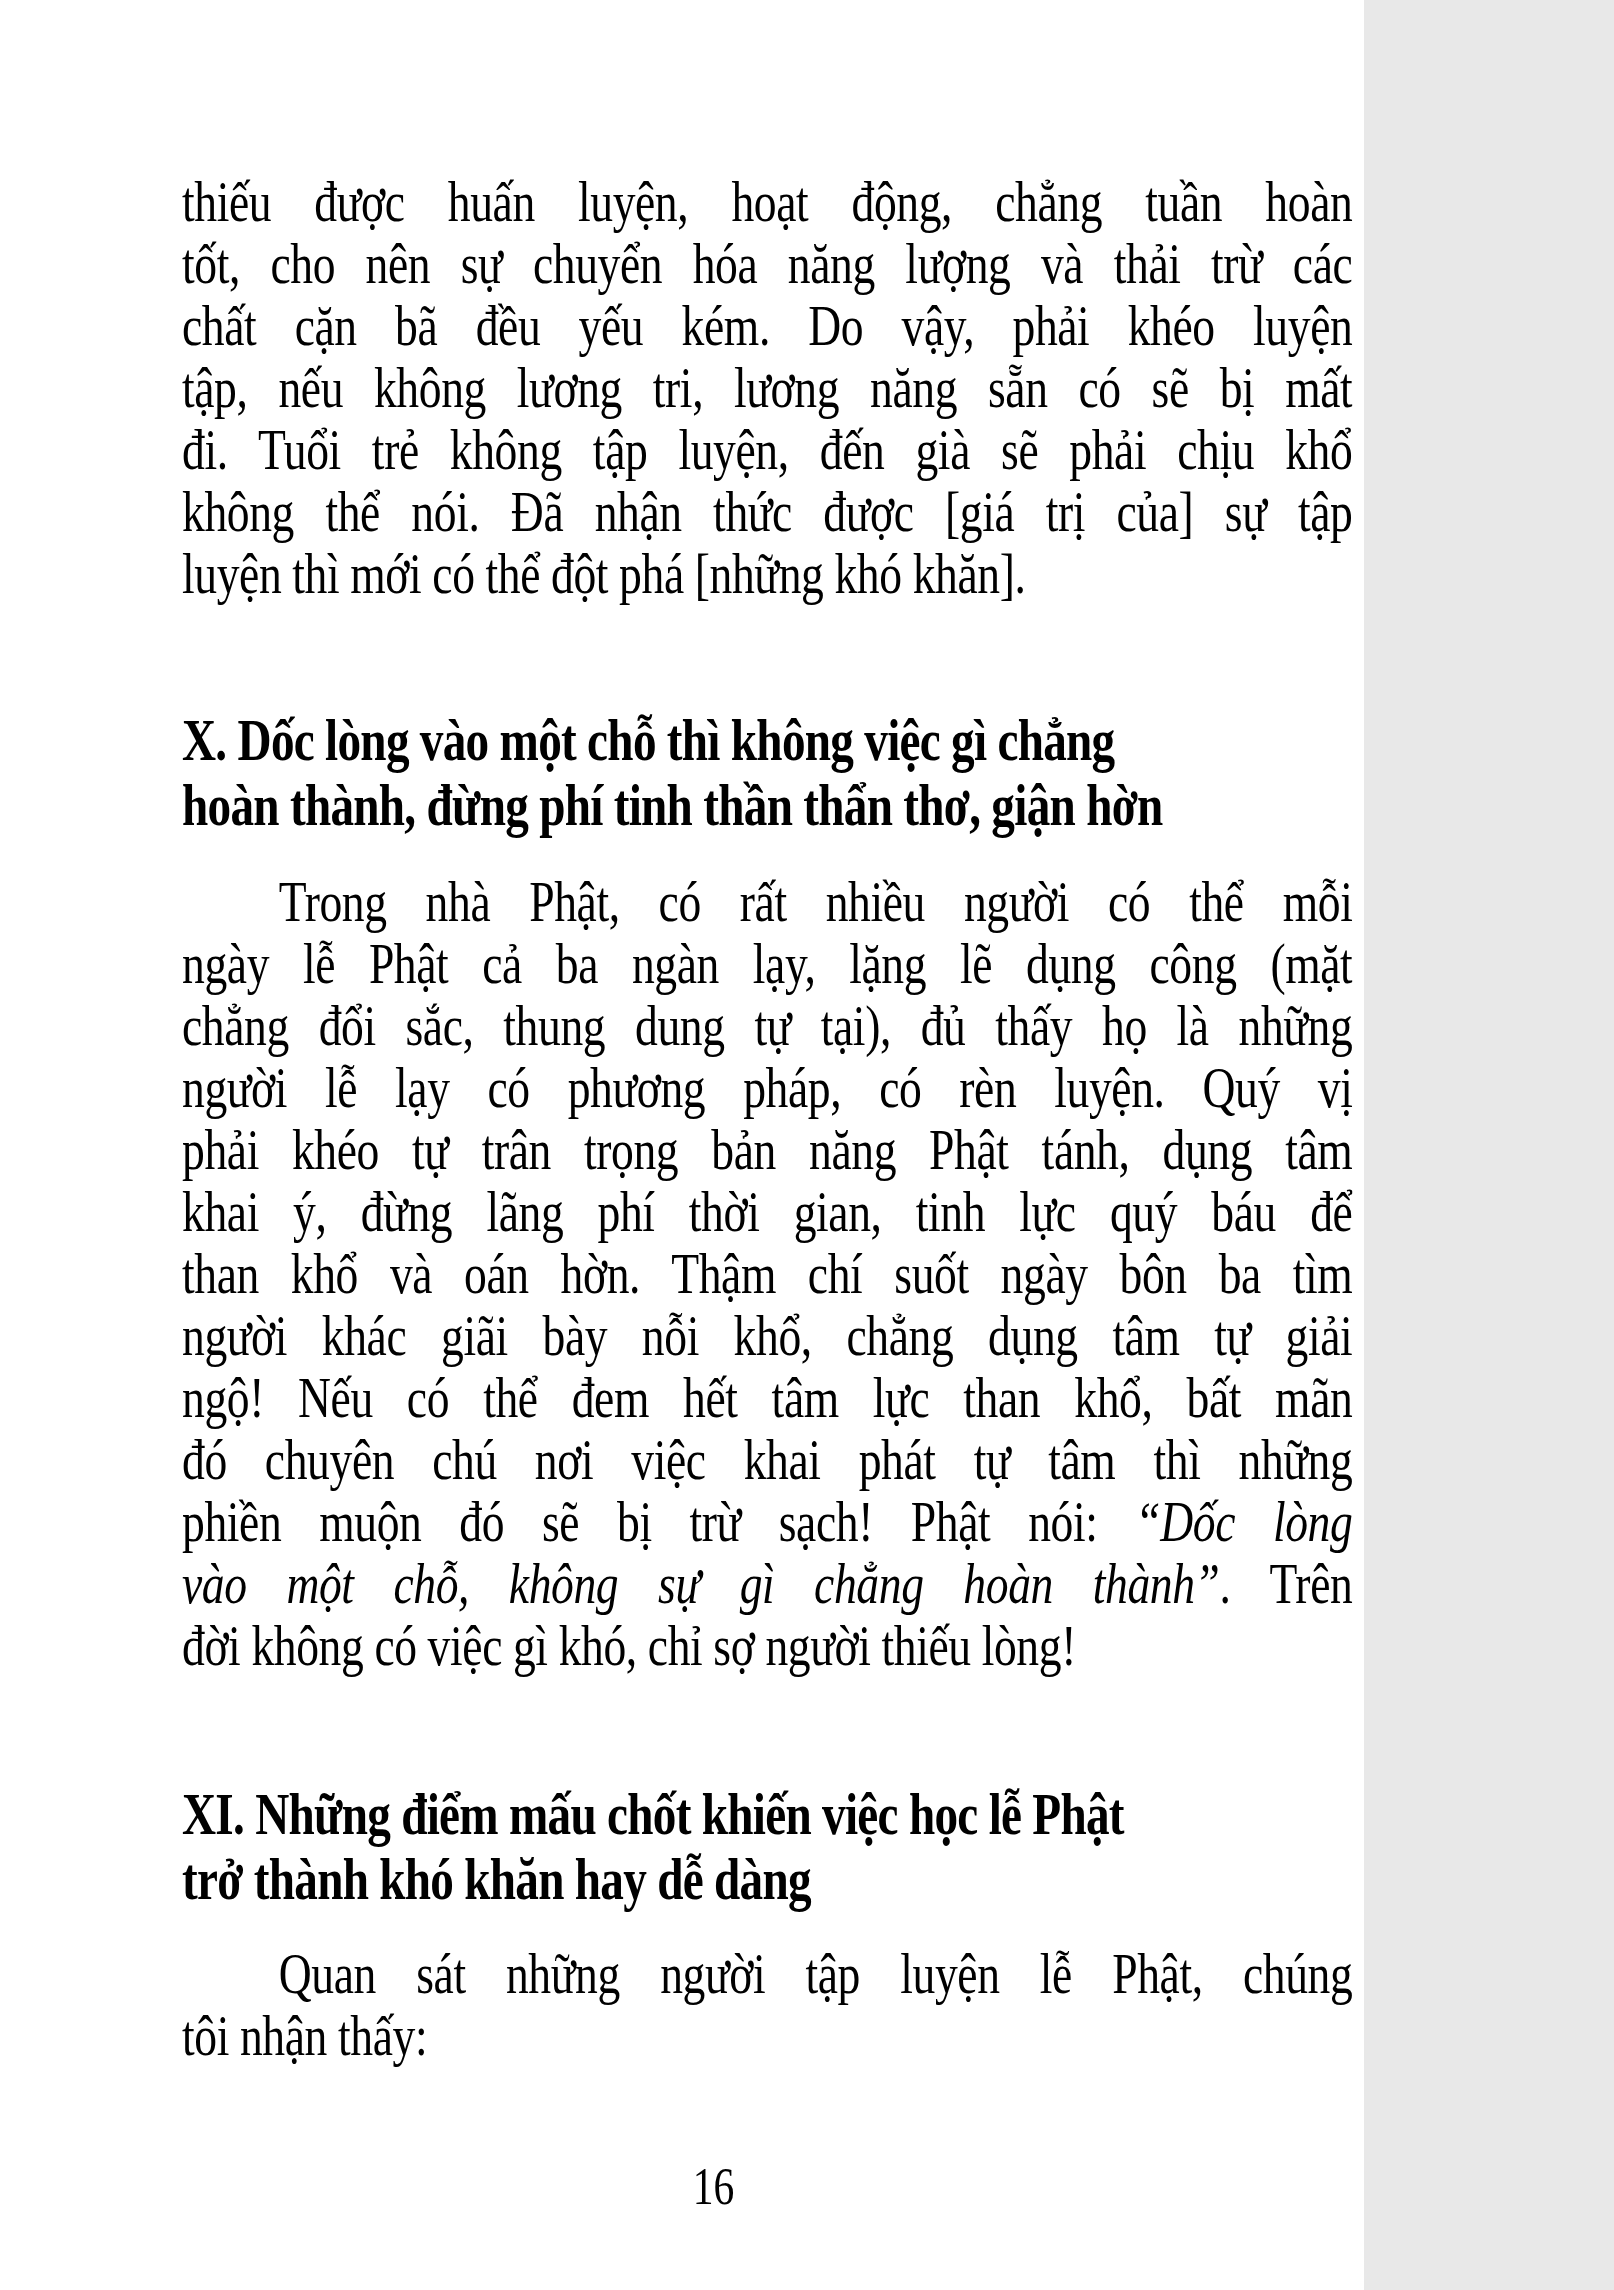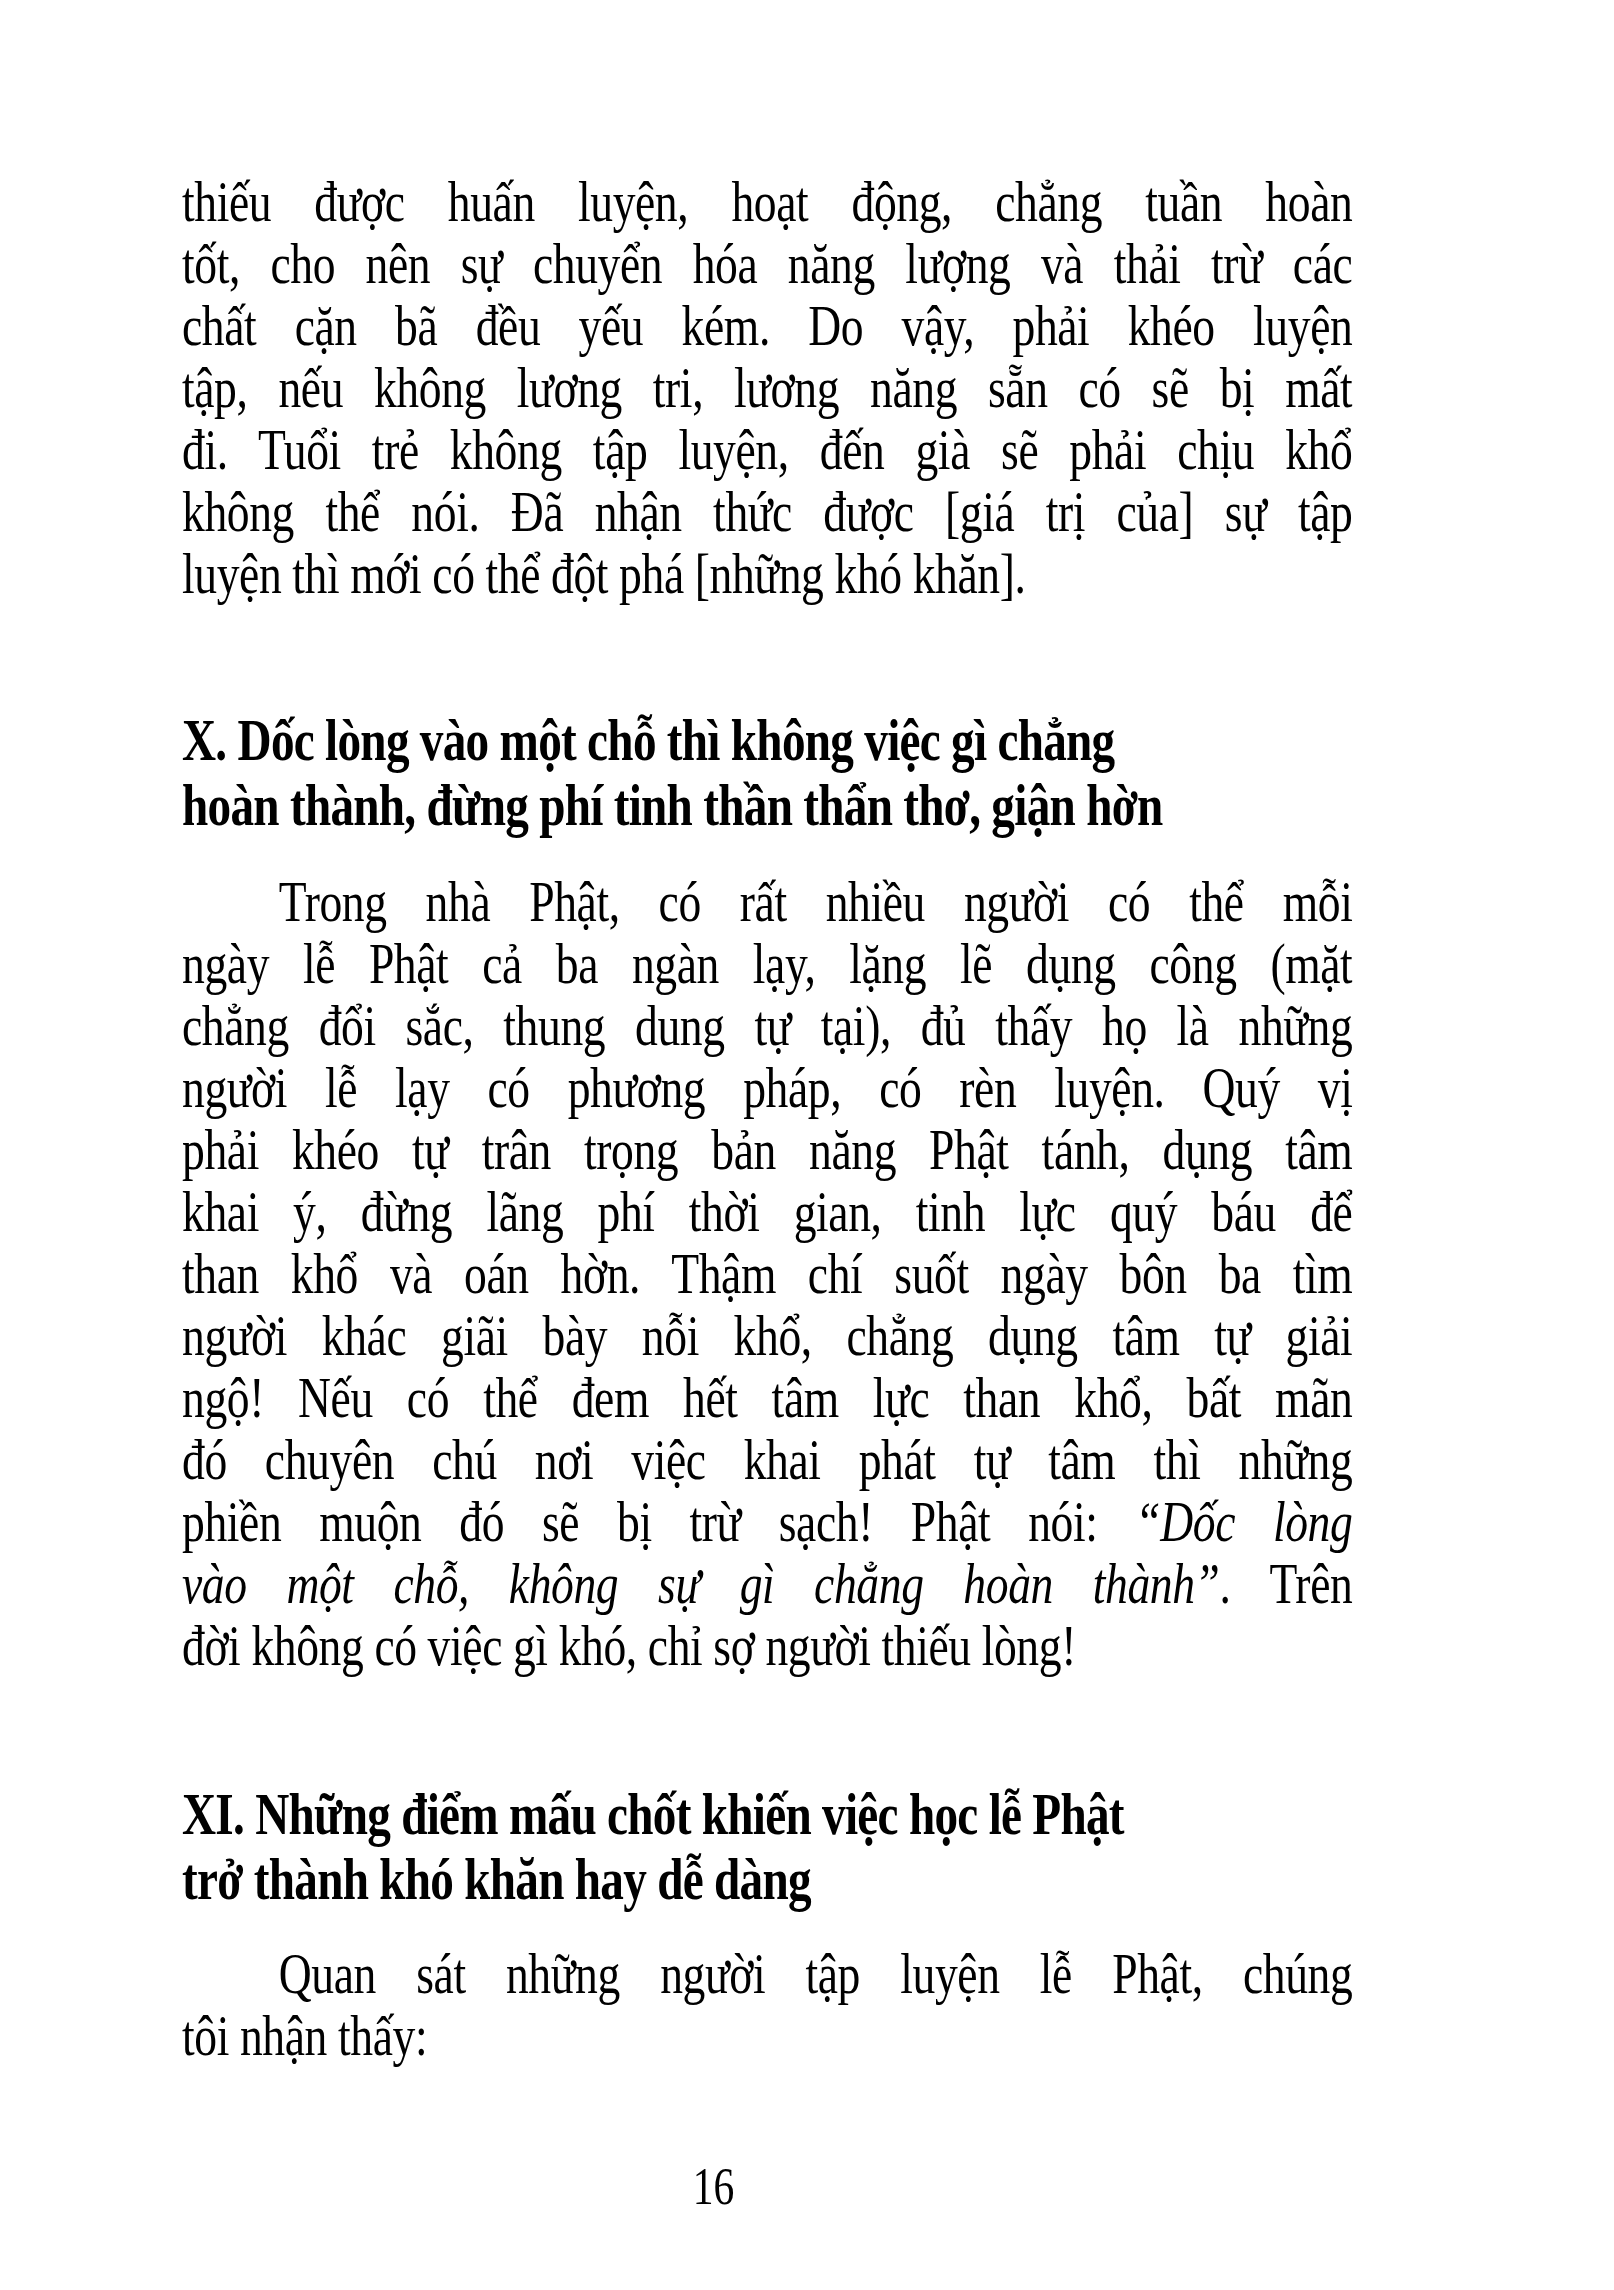--- a/index.html
+++ b/index.html
@@ -1,18 +1,18 @@
 <!DOCTYPE html>
 <html lang="vi" style="font-size:14.8px"><head>
 <meta charset="utf-8">
 <style>
   html, body { margin: 0; padding: 0; background: #e8e8e8; }
   .page {
     position: relative;
-    width: 1614px;
+    width: 1364px;
     height: 2291px;
     background: #ffffff;
     overflow: hidden;
     font-family: "Liberation Serif", "DejaVu Serif", serif;
     color: #000000;
   }
   
   .text-col {
     position: absolute;
     left: 182px;

